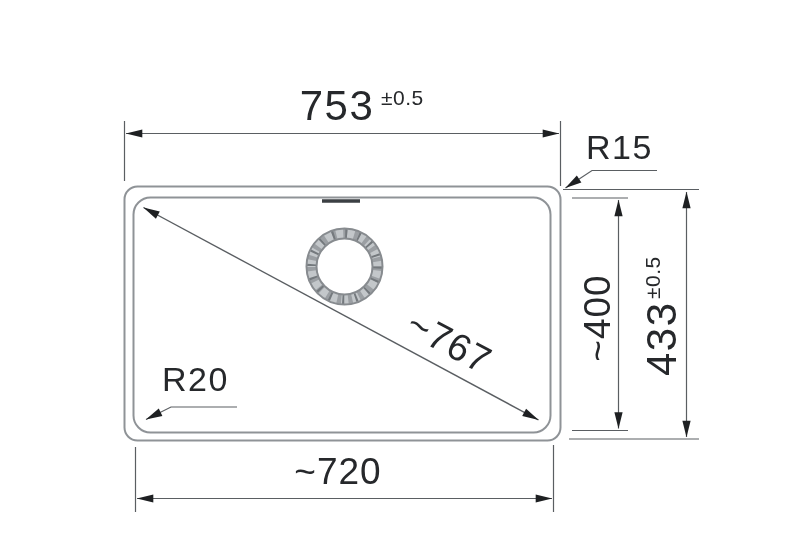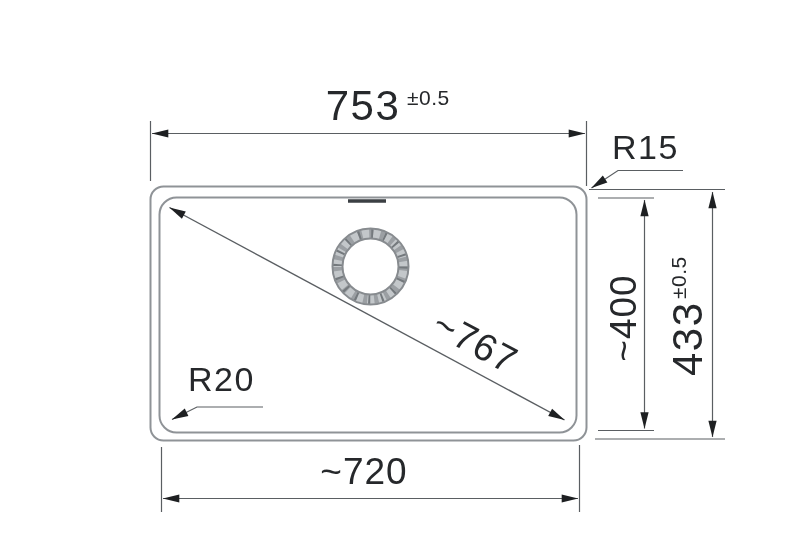--- a/index.html
+++ b/index.html
@@ -4,21 +4,21 @@
 <style>
   html, body {
     margin: 0;
     padding: 0;
     background: var(--c-background, #ffffff);
     width: 800px;
     height: 544px;
     overflow: hidden;
     font-family: "Liberation Sans", sans-serif;
   }
-  .stage { width: 636px; height: 544px; position: relative; margin-left: 26px; }
+  .stage { width: 636px; height: 544px; position: relative; }
   svg { display: block; }
 
   .outline   { fill: none; stroke: var(--c-sink_outline, #8f9397); stroke-width: 2; }
   .outline-fill { fill: var(--c-background, #ffffff); stroke: var(--c-sink_outline, #8f9397); stroke-width: 2; }
   .tick      { stroke: var(--c-overflow_mark, #3b3f43); stroke-width: 3.5; }
   .dimline   { fill: none; stroke: var(--c-dimension_lines, #5a5e62); stroke-width: 1.2; }
   .diagline  { fill: none; stroke: var(--c-dimension_lines, #5a5e62); stroke-width: 1.4; }
 
   .ring-edge  { fill: none; stroke: var(--c-drain_ring_edge, #878b8f); stroke-width: 2; }
   .ring-body  { fill: none; stroke: var(--c-drain_ring_light, #c3c7ca); stroke-width: 9; }

